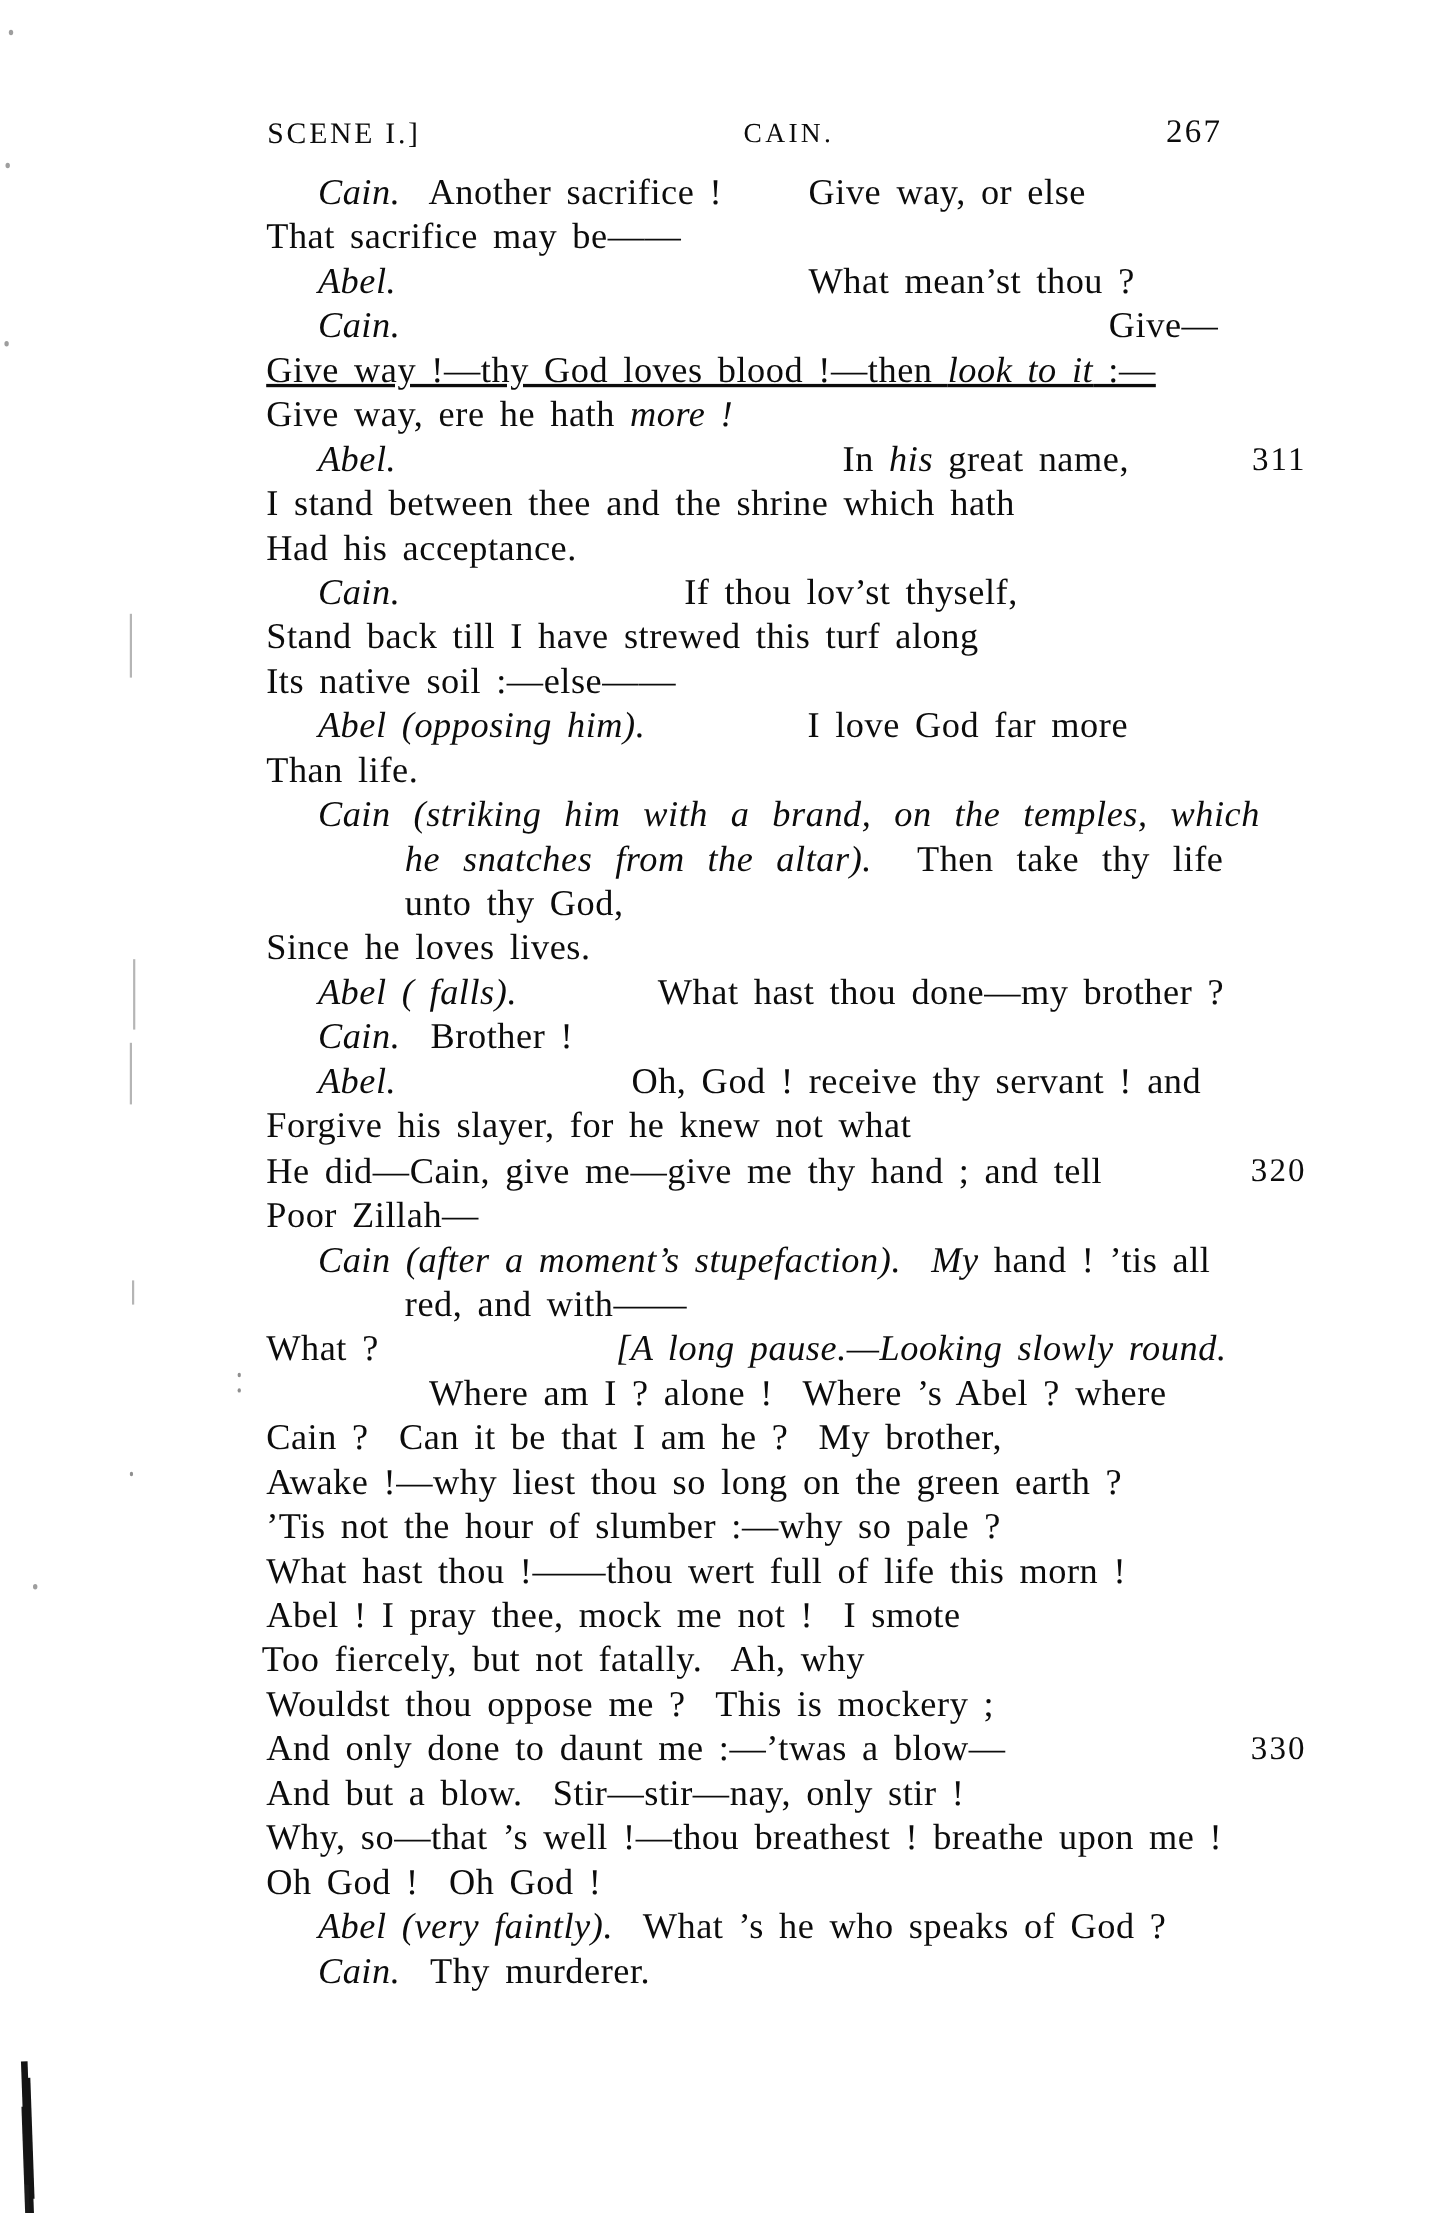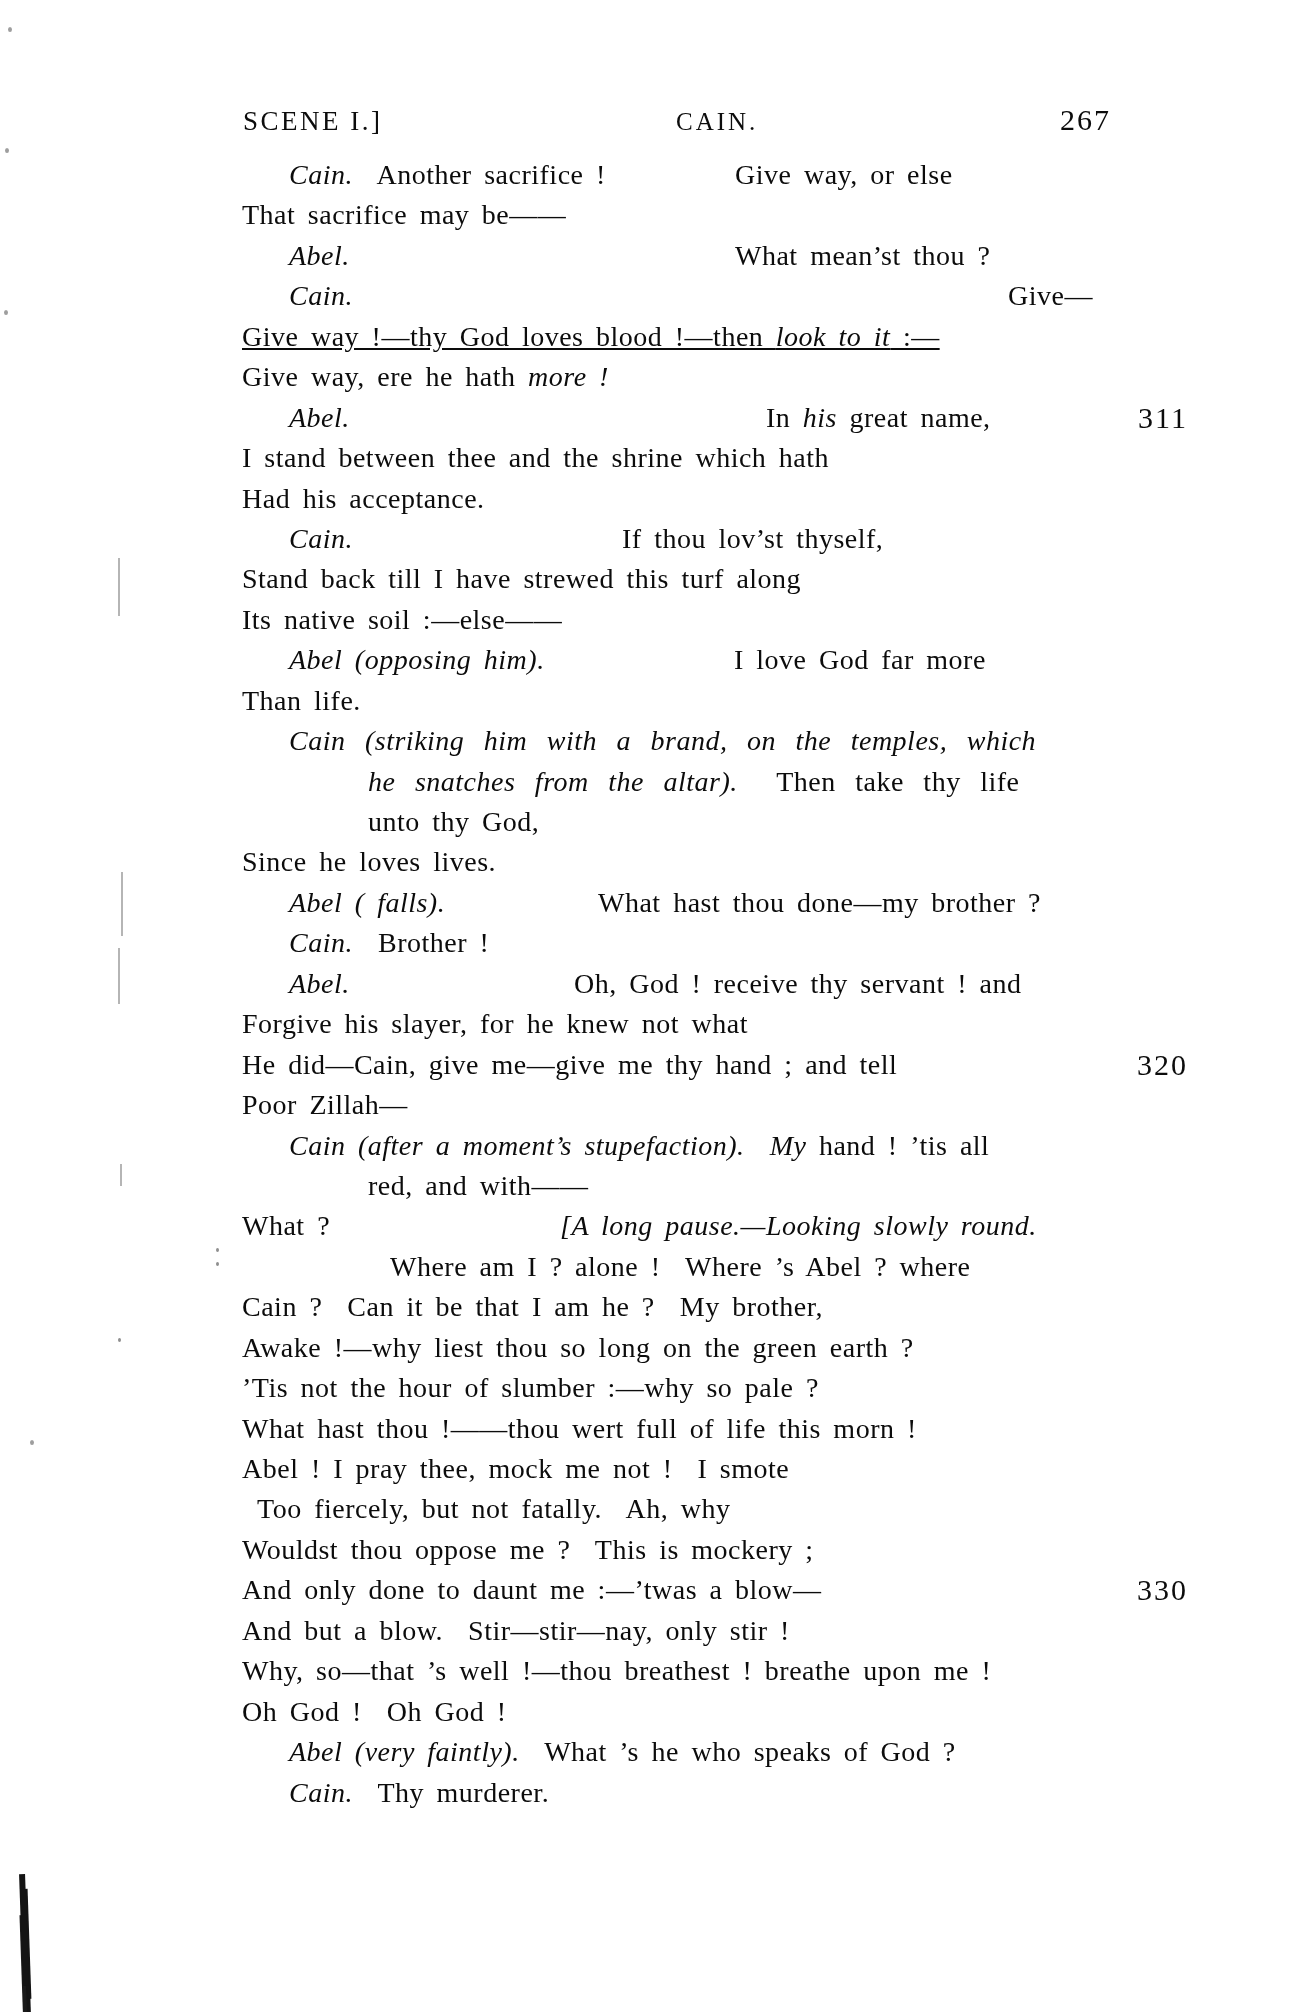--- a/index.html
+++ b/index.html
@@ -17,21 +17,21 @@
   }
   .hdr span{position:absolute;white-space:pre;}
   #scene{left:243px;top:106px;font-size:27px;letter-spacing:2.5px;}
   #title{left:676px;top:108px;font-size:25px;letter-spacing:3px;}
   #pageno{left:1060px;top:103px;font-size:30px;letter-spacing:2px;}
   .lines{position:absolute;left:0;top:155px;right:0;}
   .line{position:relative;height:40.45px;}
   .part{
     position:absolute;top:0;
     white-space:pre;
-    font-size:28px;
+    font-size:33px;
     line-height:40.45px;
     letter-spacing:0.5px;
     word-spacing:5px;
   }
   .it{font-style:italic;}
   .wide{word-spacing:12px;}
   .lnum{
     position:absolute;left:1116px;top:0;width:72px;
     text-align:right;
     font-size:30px;line-height:40.45px;letter-spacing:2px;
@@ -165,21 +165,21 @@
       <div class="line">
         <span class="part" style="left: 242px;"><span>’Tis not the hour of slumber :—why so pale ?</span></span>
       </div>
       <div class="line">
         <span class="part" style="left: 242px;"><span>What hast thou !——thou wert full of life this morn !</span></span>
       </div>
       <div class="line">
         <span class="part" style="left: 242px;"><span>Abel ! I pray thee, mock me not !  I smote</span></span>
       </div>
       <div class="line">
-        <span class="part" style="left: 257px; text-align: center;"><span>Too fiercely, but not fatally.  Ah, why</span></span>
+        <span class="part" style="left: 238px; text-align: center;"><span>Too fiercely, but not fatally.  Ah, why</span></span>
       </div>
       <div class="line">
         <span class="part" style="left: 242px;"><span>Wouldst thou oppose me ?  This is mockery ;</span></span>
       </div>
       <div class="line">
         <span class="part" style="left: 242px;"><span>And only done to daunt me :—’twas a blow—</span></span>
         <span class="lnum">330</span>
       </div>
       <div class="line">
         <span class="part" style="left: 242px;"><span>And but a blow.  Stir—stir—nay, only stir !</span></span>

